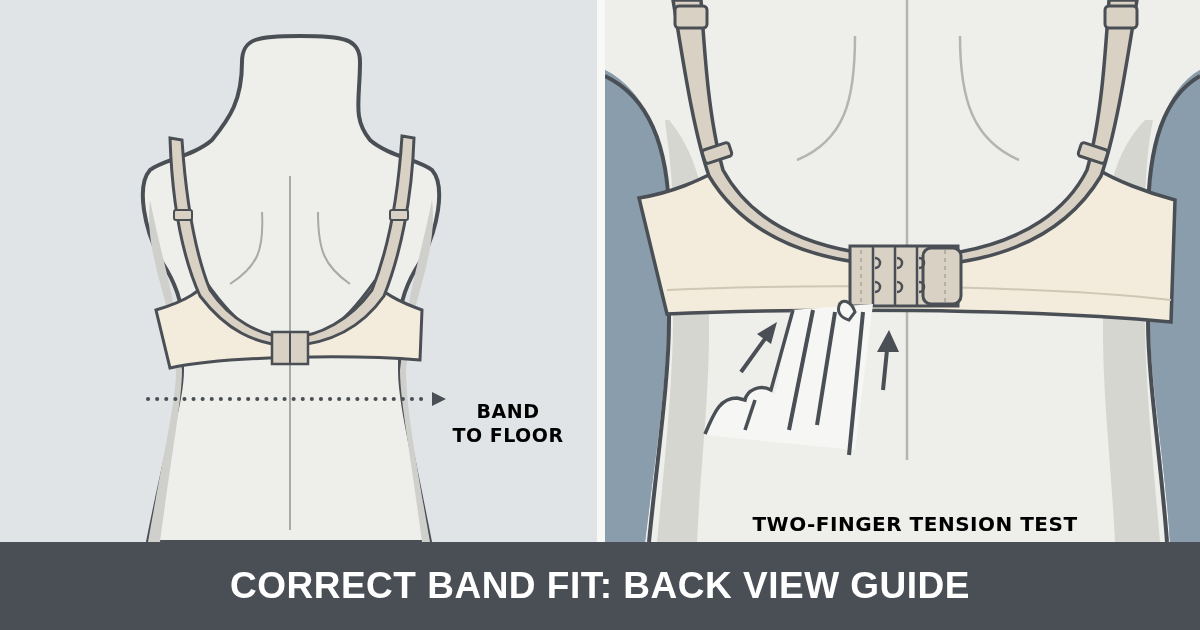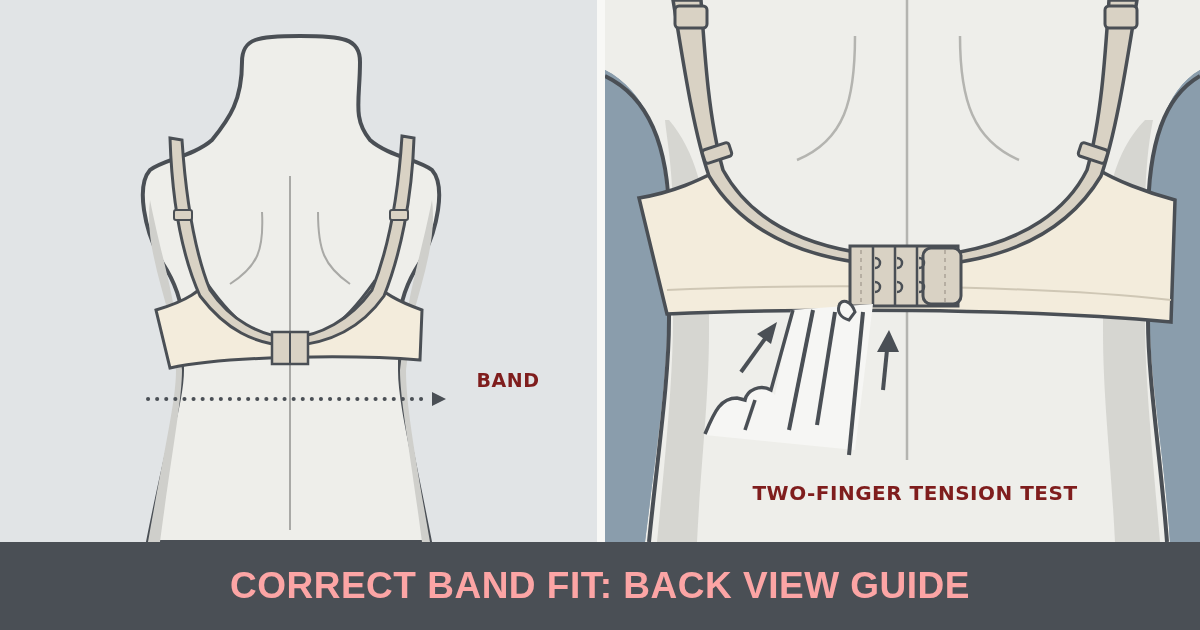--- a/index.html
+++ b/index.html
@@ -3,25 +3,25 @@
   <meta charset="utf-8">
   <style>
     html, body { margin:0; padding:0; }
     body { width:1200px; height:630px; overflow:hidden; background:#4a4f55; font-family:"DejaVu Sans", sans-serif; }
     .stage { position:relative; width:1200px; height:630px; }
     .panel { position:absolute; top:0; height:542px; overflow:hidden; }
     .panel-left { left:0; width:597px; background:#e1e4e6; }
     .panel-right { left:605px; width:616px; background:#8a9dac; }
     .divider { position:absolute; left:597px; top:0; width:8px; height:542px; background:#f8f8f6; }
     .panel svg { position:absolute; left:0; top:0; }
-    .label { position:absolute; color:#7f1d1d; font-weight:bold; letter-spacing:0.5px; text-transform:uppercase; }
+    .label { position:absolute; color:#000000; font-weight:bold; letter-spacing:0.5px; text-transform:uppercase;margin-top:31px; }
     .label-band { left:438px; top:368px; width:140px; text-align:center; font-size:19px; line-height:24px; }
     .label-tension { left:120px; top:481px; width:380px; text-align:center; font-size:20px; }
     .footer { position:absolute; left:0; top:542px; width:1200px; height:88px; background:#4a4f55; display:flex; align-items:center; justify-content:center; }
-    .footer-title { color:#fca5a5; font-family:"Liberation Sans", sans-serif; font-weight:bold; font-size:37px; letter-spacing:0.5px; text-transform:uppercase; }
+    .footer-title { color:#ffffff; font-family:"Liberation Sans", sans-serif; font-weight:bold; font-size:37px; letter-spacing:0.5px; text-transform:uppercase; }
   </style>
 </head>
 <body>
 
 <div class="stage">
 
   <div class="panel panel-left">
     <svg width="597" height="542" viewBox="0 0 597 542">
 
       <path d="M242,62 C242,38 258,36 300,36 C342,36 360,38 360,62 C360,100 352,118 370,140 C388,156 420,160 432,170 C446,186 438,230 420,262 C402,290 400,310 400,320 L400,370 C400,400 410,440 430,542 L148,542 C168,440 182,400 182,370 L182,320 C182,310 180,290 162,262 C144,230 136,186 150,170 C162,160 194,156 212,140 C230,118 242,100 242,62 Z" fill="#eeeeea" stroke="#4a4f55" stroke-width="4"></path>
@@ -41,20 +41,21 @@
       <rect x="390" y="210" width="18" height="10" rx="2" fill="#d9d2c4" stroke="#4a4f55" stroke-width="2"></rect>
 
       <rect x="272" y="332" width="36" height="32" fill="#d9d2c4" stroke="#4a4f55" stroke-width="2.5"></rect>
       <line x1="290" y1="332" x2="290" y2="364" stroke="#4a4f55" stroke-width="2"></line>
 
       <line x1="148" y1="399" x2="428" y2="399" stroke="#4a4f55" stroke-width="4" stroke-dasharray="0.1 9" stroke-linecap="round"></line>
       <polygon points="432,392 446,399 432,406" fill="#4a4f55"></polygon>
     </svg>
     <div class="label label-band">
       <div>BAND</div>
+      <div>TO FLOOR</div>
     </div>
   </div>
 
   <div class="divider"></div>
 
   <div class="panel panel-right">
     <svg width="595" height="542" viewBox="0 0 595 542">
 
       <path d="M0,0 L595,0 L595,70 C560,90 545,140 545,220 L545,320 C545,380 560,460 565,542 L40,542 C50,460 62,380 62,320 L62,220 C62,140 40,90 0,70 Z" fill="#eeeeea"></path>
       <path d="M0,70 C40,90 62,140 62,220 L62,320 C62,380 50,460 40,542 L0,542 Z" fill="#8a9dac"></path>

